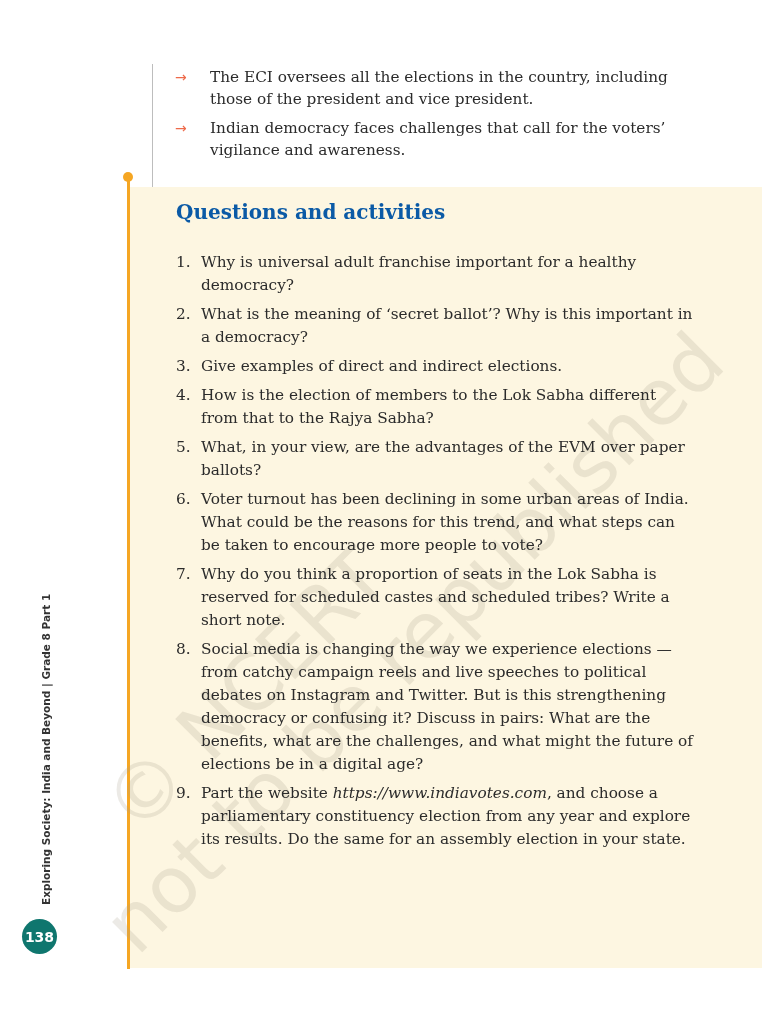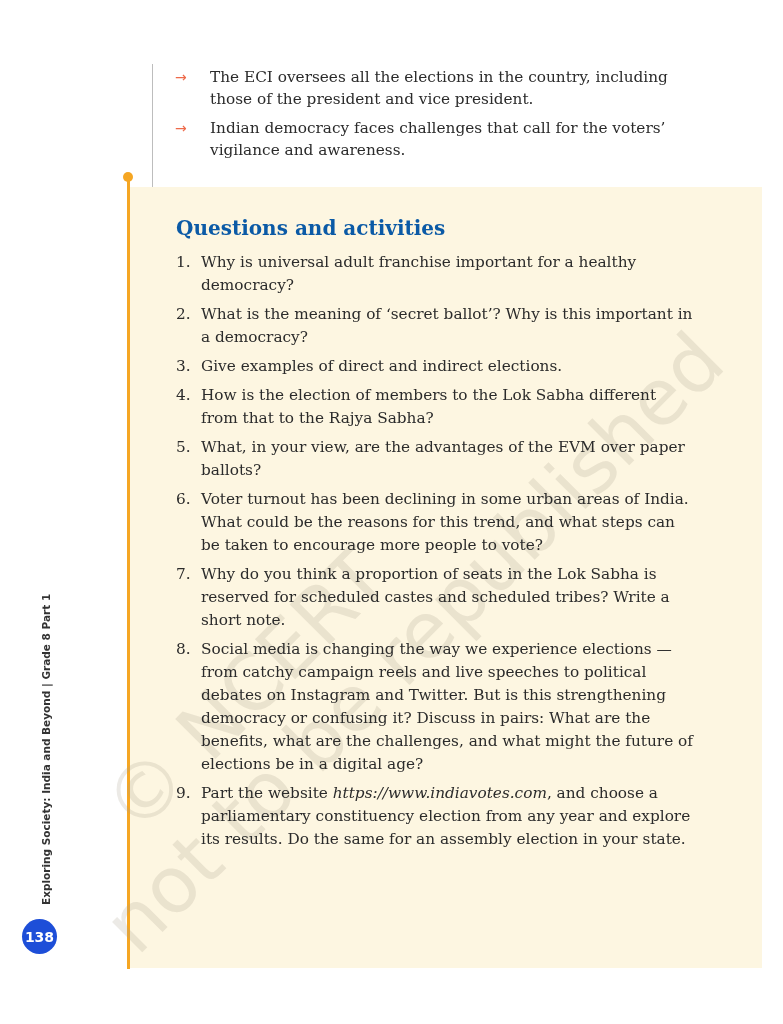--- a/index.html
+++ b/index.html
@@ -39,39 +39,39 @@
       pointer-events: none; overflow: hidden;
     }
     .wm {
       position: absolute; color: rgba(170,160,140,0.22);
       font-family: "DejaVu Sans", sans-serif; font-size: 78px; white-space: nowrap;
       transform-origin: left bottom; transform: rotate(-45deg);
     }
     .wm1 { left: 150px; top: 760px; }
     .wm2 { left: 150px; top: 880px; }
     .q-title {
-      position: absolute; left: 176px; top: 216px; margin: 0;
+      position: absolute; left: 176px; top: 200px; margin: 0;
       font-size: 20px; font-weight: bold; color: #0b5aa6;
     }
     .q-list { position: absolute; left: 176px; top: 251px; width: 520px; margin: 0; padding: 0; list-style: none; }
     .q-list li {
       position: relative; padding-left: 25px;
       font-size: 15.3px; line-height: 23px; margin-bottom: 6px;
     }
     .q-list .num { position: absolute; left: 0; top: 0; }
     .q-list em { }
     .footer-text {
       position: absolute; left: 40px; top: 905px;
       transform-origin: left top; transform: rotate(-90deg);
       font-family: "DejaVu Sans", sans-serif; font-size: 10.5px; color: #333;
       white-space: nowrap; font-weight: 600;
     }
     .page-badge {
       position: absolute; left: 22px; top: 919px; width: 35px; height: 35px;
-      border-radius: 50%; background: #1d4ed8; color: #fff;
+      border-radius: 50%; background: #0f766e; color: #fff;
       font-family: "DejaVu Sans", sans-serif; font-weight: bold; font-size: 14px;
       display: flex; align-items: center; justify-content: center;
     }
   </style>
 </head>
 <body>
 
 <div class="grey-rule"></div>
 
 <ul class="summary">

